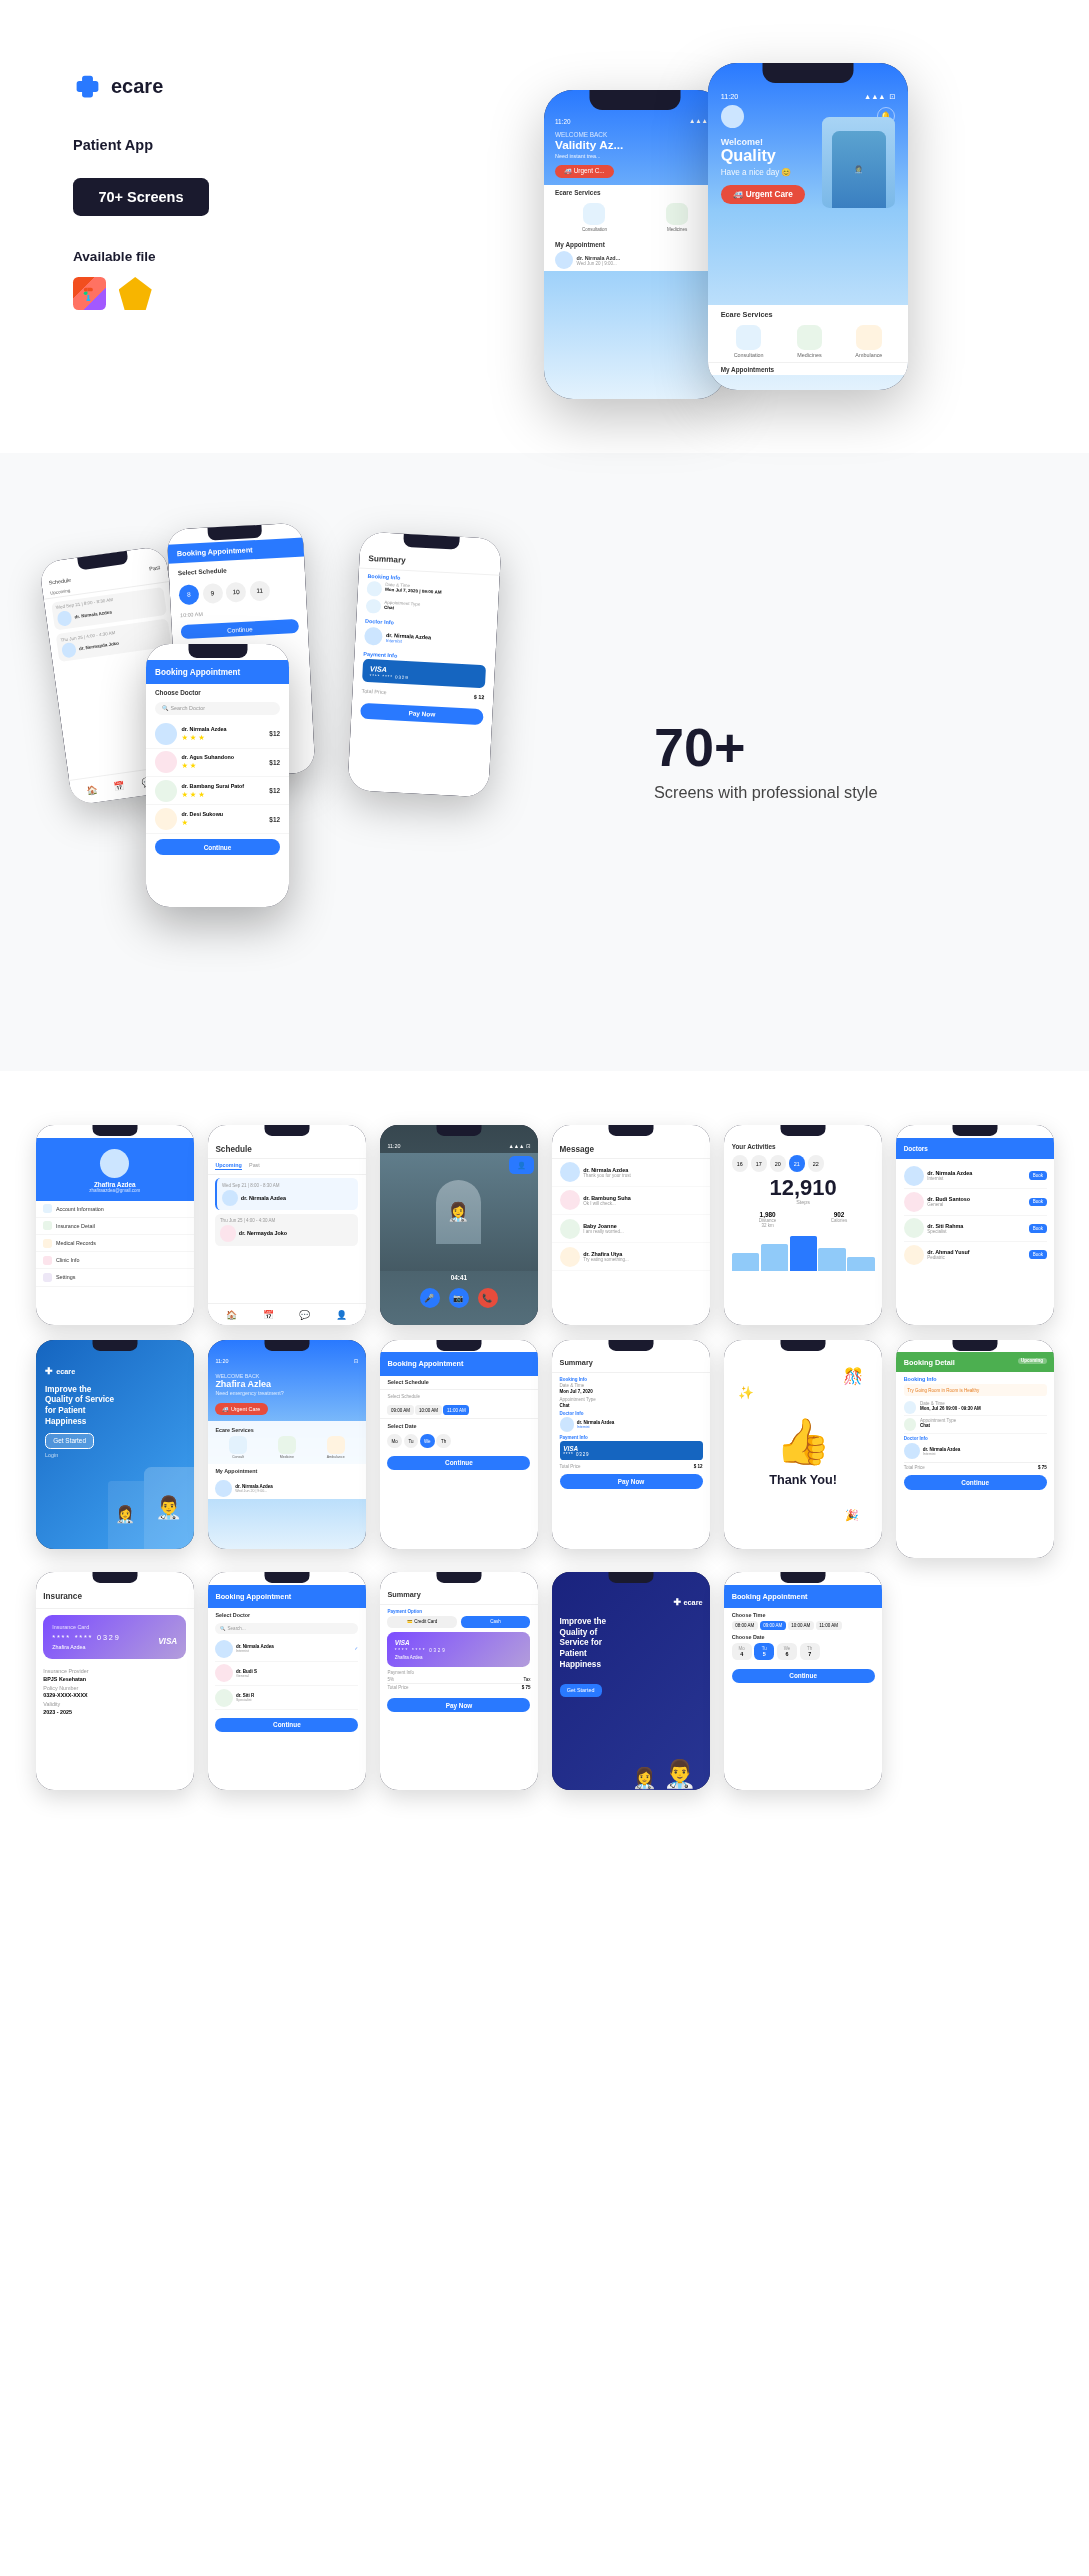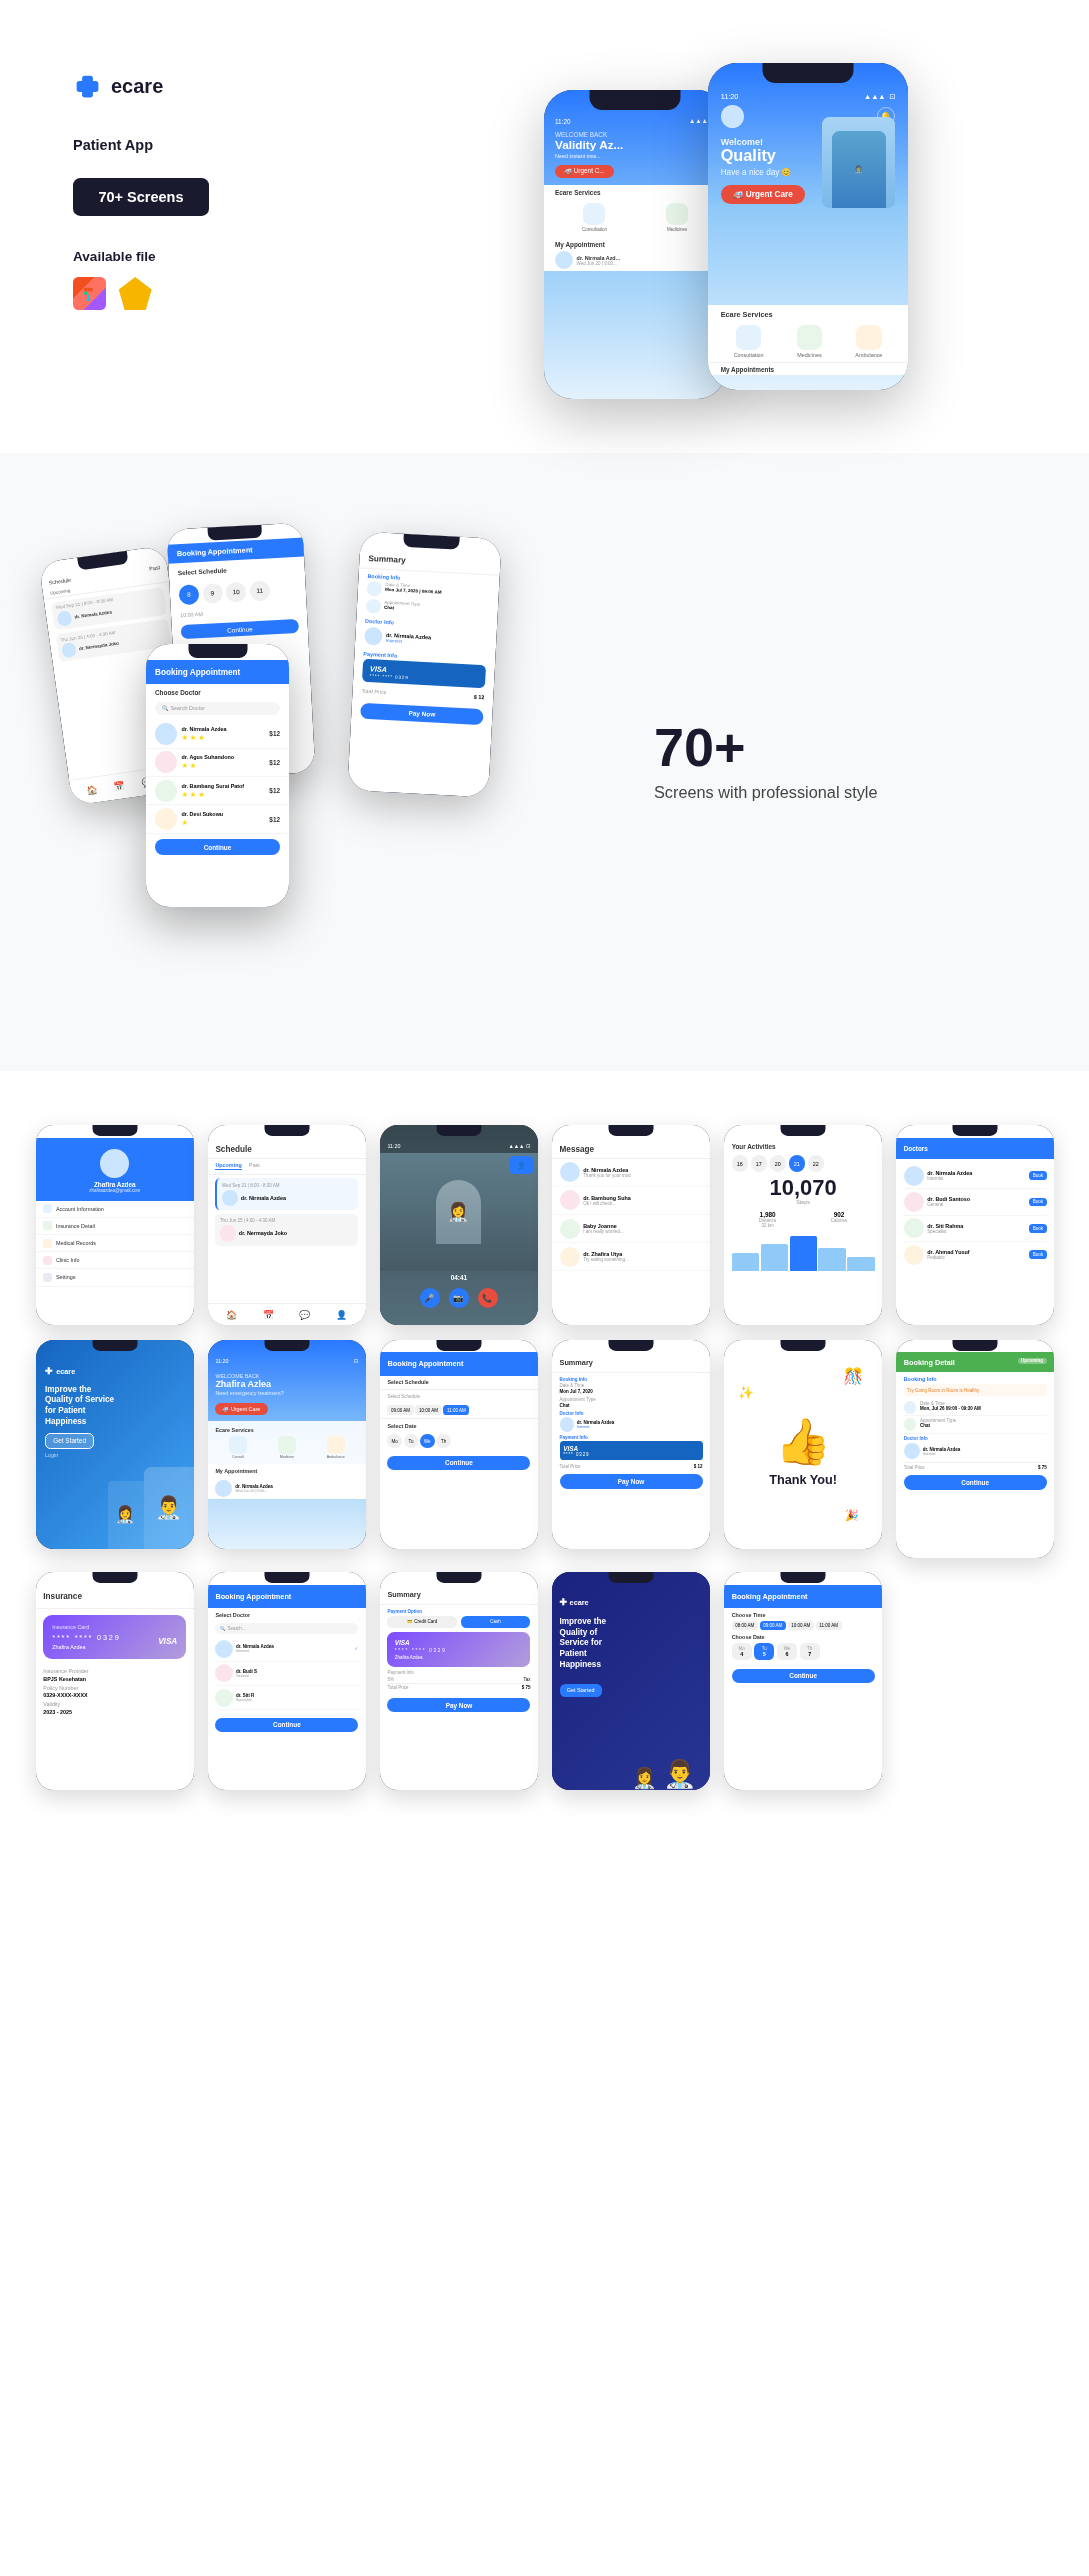--- a/index.html
+++ b/index.html
@@ -623,21 +623,21 @@
     <div class="screen-card" style="height:200px;">
       <div class="sc-inner" style="height:100%;padding-top:14.5px;background:#fff;">
         <div style="padding:3.6px 7.3px;font-size:6.4px;font-weight:700;color:#333;">Your Activities</div>
         <div style="display:flex;gap:2.7px;padding:1.8px 7.3px;margin-bottom:3.6px;">
           <div style="width:16.3px;height:16.3px;border-radius:50%;background:#f0f0f0;display:flex;align-items:center;justify-content:center;font-size:5.4px;">16</div>
           <div style="width:16.3px;height:16.3px;border-radius:50%;background:#f0f0f0;display:flex;align-items:center;justify-content:center;font-size:5.4px;">17</div>
           <div style="width:16.3px;height:16.3px;border-radius:50%;background:#f0f0f0;display:flex;align-items:center;justify-content:center;font-size:5.4px;">20</div>
           <div style="width:16.3px;height:16.3px;border-radius:50%;background:#2979FF;display:flex;align-items:center;justify-content:center;font-size:5.4px;color:#fff;">21</div>
           <div style="width:16.3px;height:16.3px;border-radius:50%;background:#f0f0f0;display:flex;align-items:center;justify-content:center;font-size:5.4px;">22</div>
         </div>
-        <div style="font-size:22px;font-weight:900;color:#1a1a2e;text-align:center;line-height:1;">10,070</div>
+        <div style="font-size:22px;font-weight:900;color:#1a1a2e;text-align:center;line-height:1;">12,910</div>
         <div style="text-align:center;font-size:5.4px;color:#999;margin-bottom:3.6px;">Steps</div>
         <div style="display:flex;justify-content:space-around;padding:1.8px 7.3px;margin-bottom:5.4px;">
           <div style="text-align:center;">
             <div style="font-size:6.4px;font-weight:700;">1,980</div>
             <div style="font-size:4.5px;color:#999;">Distance</div>
             <div style="font-size:4.5px;color:#999;">32 km</div>
           </div>
           <div style="text-align:center;">
             <div style="font-size:6.4px;font-weight:700;">902</div>
             <div style="font-size:4.5px;color:#999;">Calories</div>
@@ -930,21 +930,21 @@
               <span style="color:#999;">Total Price</span>
               <span style="font-weight:700;">$ 75</span>
             </div>
         </div>
         <div style="background:#2979FF;color:#fff;border-radius:9px;padding:3.6px;font-size:6.4px;font-weight:700;margin:3.6px 7.3px;text-align:center;">Pay Now</div>
       </div>
     </div>
 
     <div class="screen-card" style="height:218px;">
       <div style="background:linear-gradient(135deg,#1a237e 0%,#283593 100%);width:100%;height:100%;padding-top:14.5px;position:relative;overflow:hidden;">
-        <div style="padding:5.4px 7.3px;">
+        <div style="padding:5.4px 7.3px;text-align:right;">
           <span style="color:#fff;font-size:9px;font-weight:900;">✚ </span>
           <span style="color:#fff;font-size:7.3px;font-weight:700;">ecare</span>
         </div>
         <div style="padding:3.6px 7.3px;color:#fff;font-size:8.2px;font-weight:800;line-height:1.3;max-width:73px;">Improve the Quality of Service for Patient Happiness</div>
         <div style="margin:5.4px 7.3px;">
           <div style="background:#2979FF;color:#fff;border-radius:5.4px;padding:3.6px 7.3px;font-size:5.4px;display:inline-block;">Get Started</div>
         </div>
         <div style="position:absolute;right:0;bottom:0;width:59px;height:91px;display:flex;align-items:flex-end;justify-content:center;font-size:27px;">👨‍⚕️</div>
         <div style="position:absolute;right:45px;bottom:0;width:41px;height:73px;display:flex;align-items:flex-end;justify-content:center;font-size:20px;">👩‍⚕️</div>
       </div>

